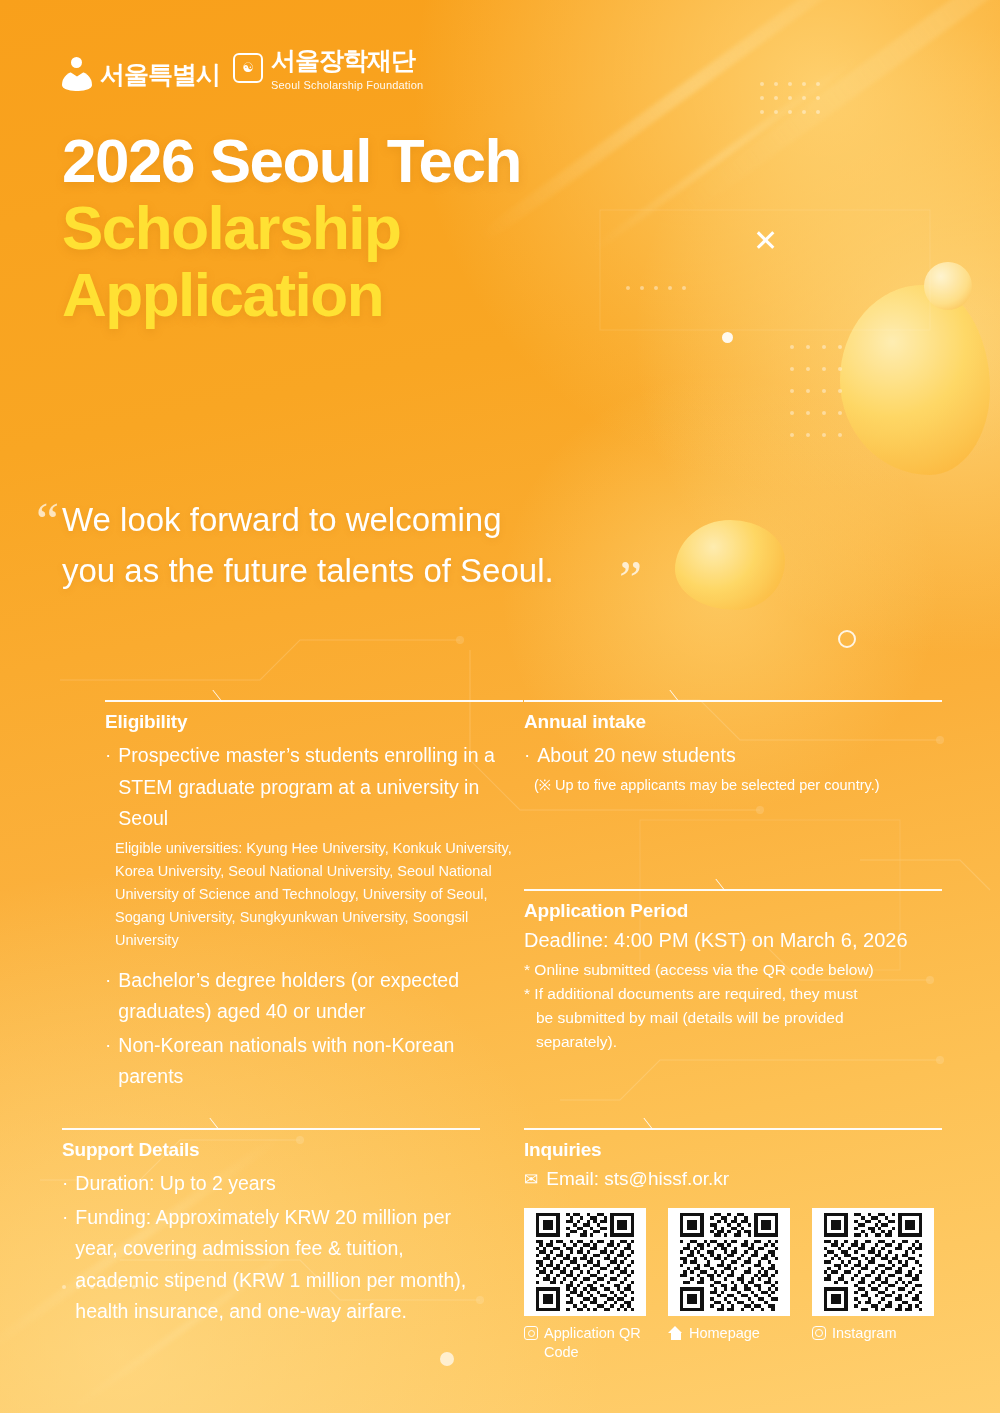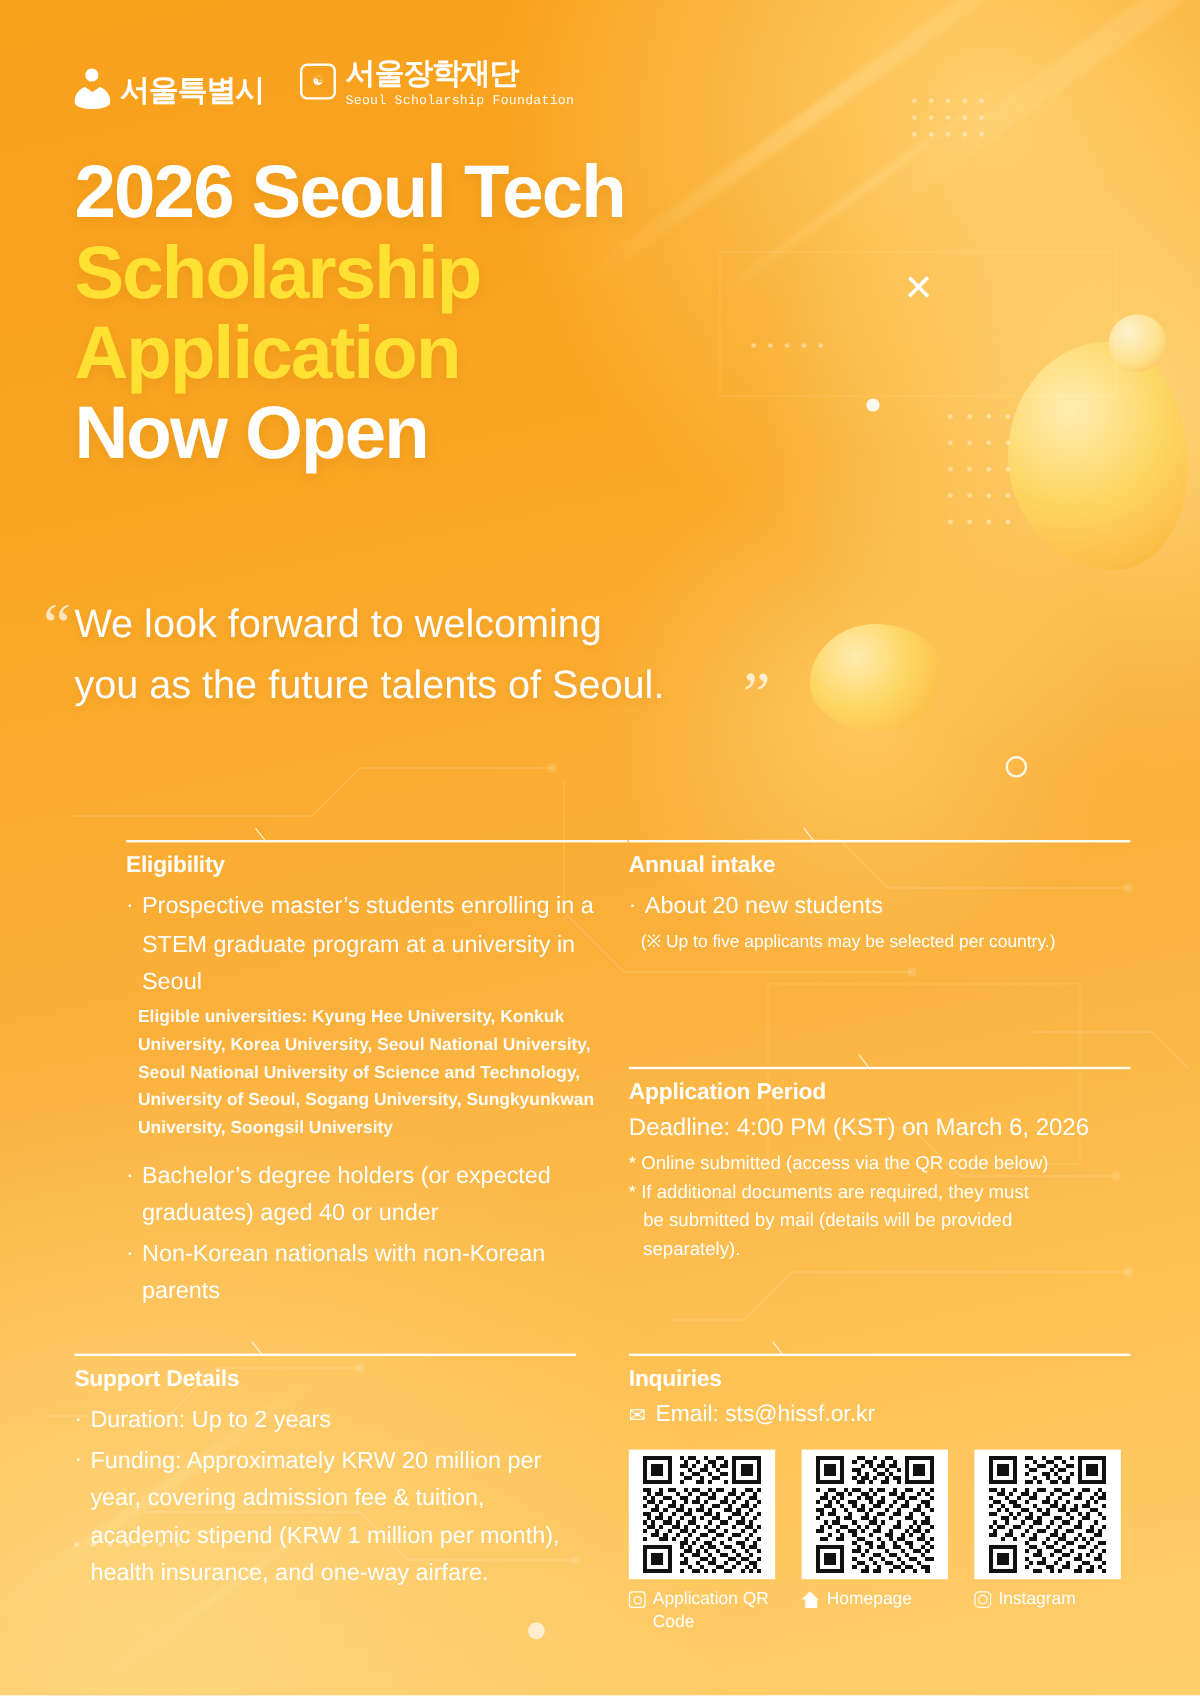--- a/index.html
+++ b/index.html
@@ -57,21 +57,21 @@
     position: absolute; color: #fff; font-size: 30px; line-height: 1; font-weight: 300;
     pointer-events: none;
   }
   .circuit {
     position: absolute; inset: 0; pointer-events: none; opacity: .28;
   }
 
   
   .logos {
     position: absolute; top: 44px; left: 62px;
-    display: flex; align-items: flex-end; gap: 30px; color: #fff; font-family: Liberation Mono, monospace;
+    display: flex; align-items: flex-end; gap: 13px; color: #fff;
   }
   .logo-group { display: flex; align-items: center; gap: 8px; }
   .logo-mark { width: 30px; height: 34px; position: relative; }
   .logo-mark .head { position: absolute; width: 11px; height: 11px; border-radius: 50%; background: #fff; left: 9px; top: 0; }
   .logo-mark .body { position: absolute; width: 30px; height: 20px; bottom: 0; left: 0;
     background: #fff; border-radius: 50% 50% 45% 45% / 70% 70% 30% 30%;
     clip-path: polygon(0 40%, 22% 0, 50% 28%, 78% 0, 100% 40%, 100% 100%, 0 100%); }
   .logo-text { font-size: 25px; font-weight: 700; letter-spacing: -1px; }
   .logo-seal {
     width: 30px; height: 30px; border: 2px solid #fff; border-radius: 6px;
@@ -265,41 +265,40 @@
         <div class="logo-text">서울장학재단</div>
         <div class="logo-sub">Seoul Scholarship Foundation</div>
       </div>
     </div>
   </div>
 
   <div class="headline">
     <h1 class="hl-white">2026 Seoul Tech</h1>
     <h1 class="hl-yellow">Scholarship</h1>
     <h1 class="hl-yellow">Application</h1>
-    <h1 class="hl-white">Now Open</h1>
   </div>
 
   <div class="quote">
     <span class="qmark">“</span>
     <p>We look forward to welcoming</p>
     <p>you as the future talents of Seoul.</p>
     <span class="qmark-end">”</span>
   </div>
 
   <div class="panel p-elig">
     <div class="panel-rule">
       <div class="line" style="width:418px;"></div>
       <div class="notch" style="left:112px;"></div>
     </div>
     <h2>Eligibility</h2>
     <div class="bullet">
       <span class="dot">·</span>
       <span>Prospective master’s students enrolling in a STEM graduate program at a university in Seoul</span>
     </div>
-    <div class="note" style="margin:2px 0 12px 10px;font-weight:bold;">Eligible universities: Kyung Hee University, Konkuk University, Korea University, Seoul National University, Seoul National University of Science and Technology, University of Seoul, Sogang University, Sungkyunkwan University, Soongsil University</div>
+    <div class="note" style="margin:2px 0 12px 10px;">Eligible universities: Kyung Hee University, Konkuk University, Korea University, Seoul National University, Seoul National University of Science and Technology, University of Seoul, Sogang University, Sungkyunkwan University, Soongsil University</div>
     <div class="bullet">
       <span class="dot">·</span>
       <span>Bachelor’s degree holders (or expected graduates) aged 40 or under</span>
     </div>
     <div class="bullet">
       <span class="dot">·</span>
       <span>Non-Korean nationals with non-Korean parents</span>
     </div>
   </div>
 

